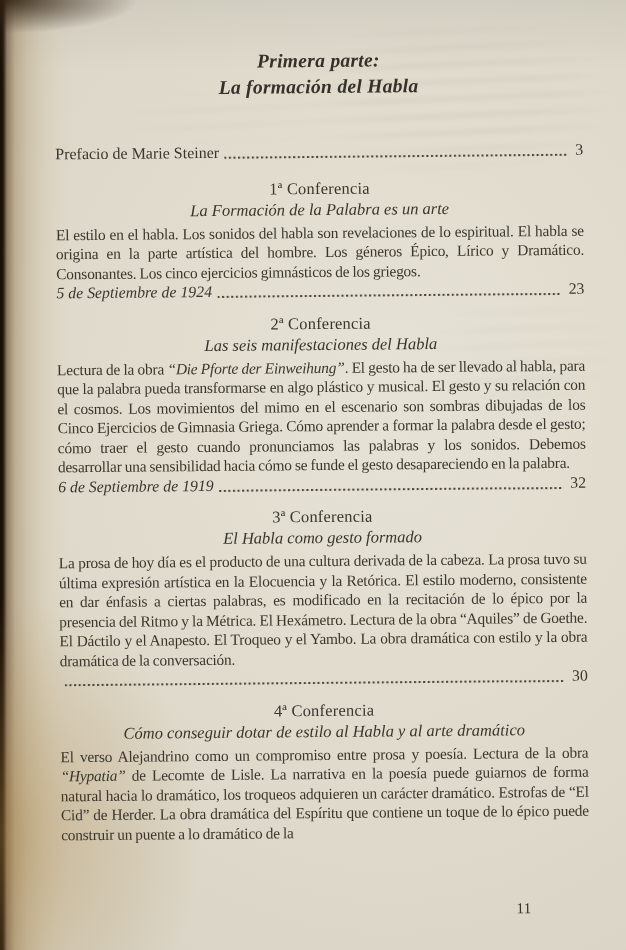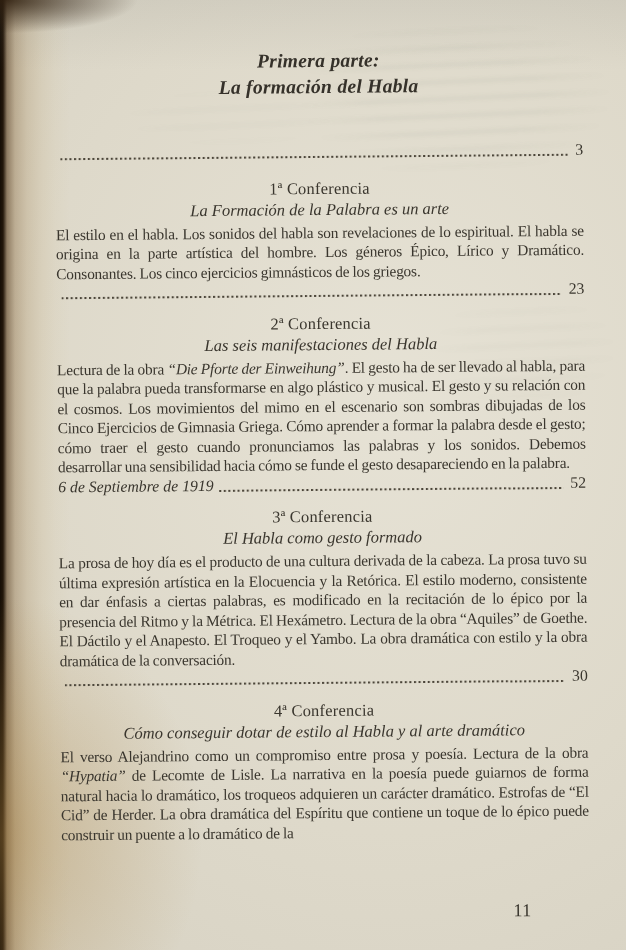--- a/index.html
+++ b/index.html
@@ -107,63 +107,65 @@
     hyphens: auto;
     -webkit-hyphens: auto;
   }
   .sec-body .run-italic { font-style: italic; }
   .date-row .date-label { font-style: italic; white-space: nowrap; }
 
   .folio {
     position: absolute;
     top: 902px;
     right: 58px;
-    font-size: 18px;
+    font-size: 15px;
     letter-spacing: 0.5px;
   }
 </style>
 </head>
 <body>
 
 <div class="photo">
   <div class="ghost g1"></div>
   <div class="ghost g2"></div>
   <div class="ghost g3"></div>
   <div class="gutter"></div>
 
   <div class="page">
 
     <div class="part-title">
       <div>Primera parte:</div>
       <div>La formación del Habla</div>
     </div>
 
     <div class="toc-row preface-row">
+      <span class="label">Prefacio de Marie Steiner</span>
       <span class="leader"></span>
       <span class="pnum">3</span>
     </div>
 
     <section class="toc-section">
       <div class="sec-head">1ª Conferencia</div>
       <div class="sec-sub">La Formación de la Palabra es un arte</div>
       <p class="sec-body" lang="es"><span>El estilo en el habla. Los sonidos del habla son revelaciones de lo espiritual. El habla se origina en la parte artística del hombre. Los géneros Épico, Lírico y Dramático. Consonantes. Los cinco ejercicios gimnásticos de los griegos.</span></p>
       <div class="toc-row date-row">
+        <span class="date-label">5 de Septiembre de 1924</span>
         <span class="leader"></span>
         <span class="pnum">23</span>
       </div>
     </section>
 
     <section class="toc-section">
       <div class="sec-head">2ª Conferencia</div>
       <div class="sec-sub">Las seis manifestaciones del Habla</div>
       <p class="sec-body" lang="es"><span>Lectura de la obra </span><span class="run-italic">“Die Pforte der Einweihung”</span><span>. El gesto ha de ser llevado al habla, para que la palabra pueda transformarse en algo plástico y musical. El gesto y su relación con el cosmos. Los movimientos del mimo en el escenario son sombras dibujadas de los Cinco Ejercicios de Gimnasia Griega. Cómo aprender a formar la palabra desde el gesto; cómo traer el gesto cuando pronunciamos las palabras y los sonidos. Debemos desarrollar una sensibilidad hacia cómo se funde el gesto desapareciendo en la palabra.</span></p>
       <div class="toc-row date-row">
         <span class="date-label">6 de Septiembre de 1919</span>
         <span class="leader"></span>
-        <span class="pnum">52</span>
+        <span class="pnum">32</span>
       </div>
     </section>
 
     <section class="toc-section">
       <div class="sec-head">3ª Conferencia</div>
       <div class="sec-sub">El Habla como gesto formado</div>
       <p class="sec-body" lang="es"><span>La prosa de hoy día es el producto de una cultura derivada de la cabeza. La prosa tuvo su última expresión artística en la Elocuencia y la Retórica. El estilo moderno, consistente en dar énfasis a ciertas palabras, es modificado en la recitación de lo épico por la presencia del Ritmo y la Métrica. El Hexámetro. Lectura de la obra “Aquiles” de Goethe. El Dáctilo y el Anapesto. El Troqueo y el Yambo. La obra dramática con estilo y la obra dramática de la conversación.</span></p>
       <div class="toc-row date-row">
         <span class="leader"></span>
         <span class="pnum">30</span>

